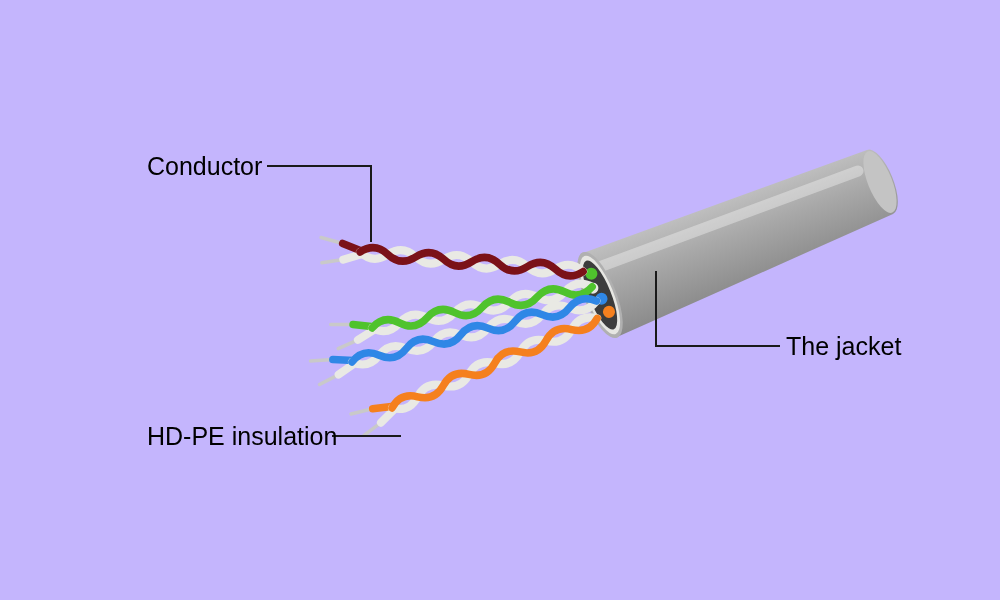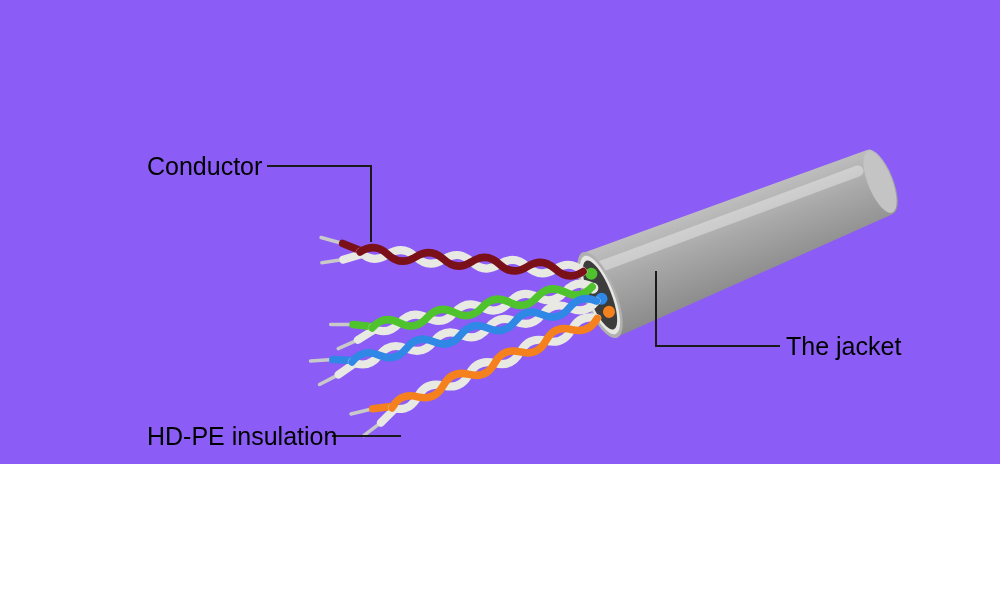--- a/index.html
+++ b/index.html
@@ -3,22 +3,22 @@
 <meta charset="utf-8">
 <style>
   html, body {
     margin: 0;
     padding: 0;
     background: #ffffff;
   }
   .stage {
     position: relative;
     width: 1000px;
-    height: 464px;
-    background: #8b5cf6;
+    height: 600px;
+    background: #c4b5fd;
     overflow: hidden;
     font-family: "Liberation Sans", sans-serif;
   }
   svg { display: block; }
   .label-text {
     font-family: "Liberation Sans", sans-serif;
     font-size: 25px;
     font-weight: 400;
   }
 </style>

